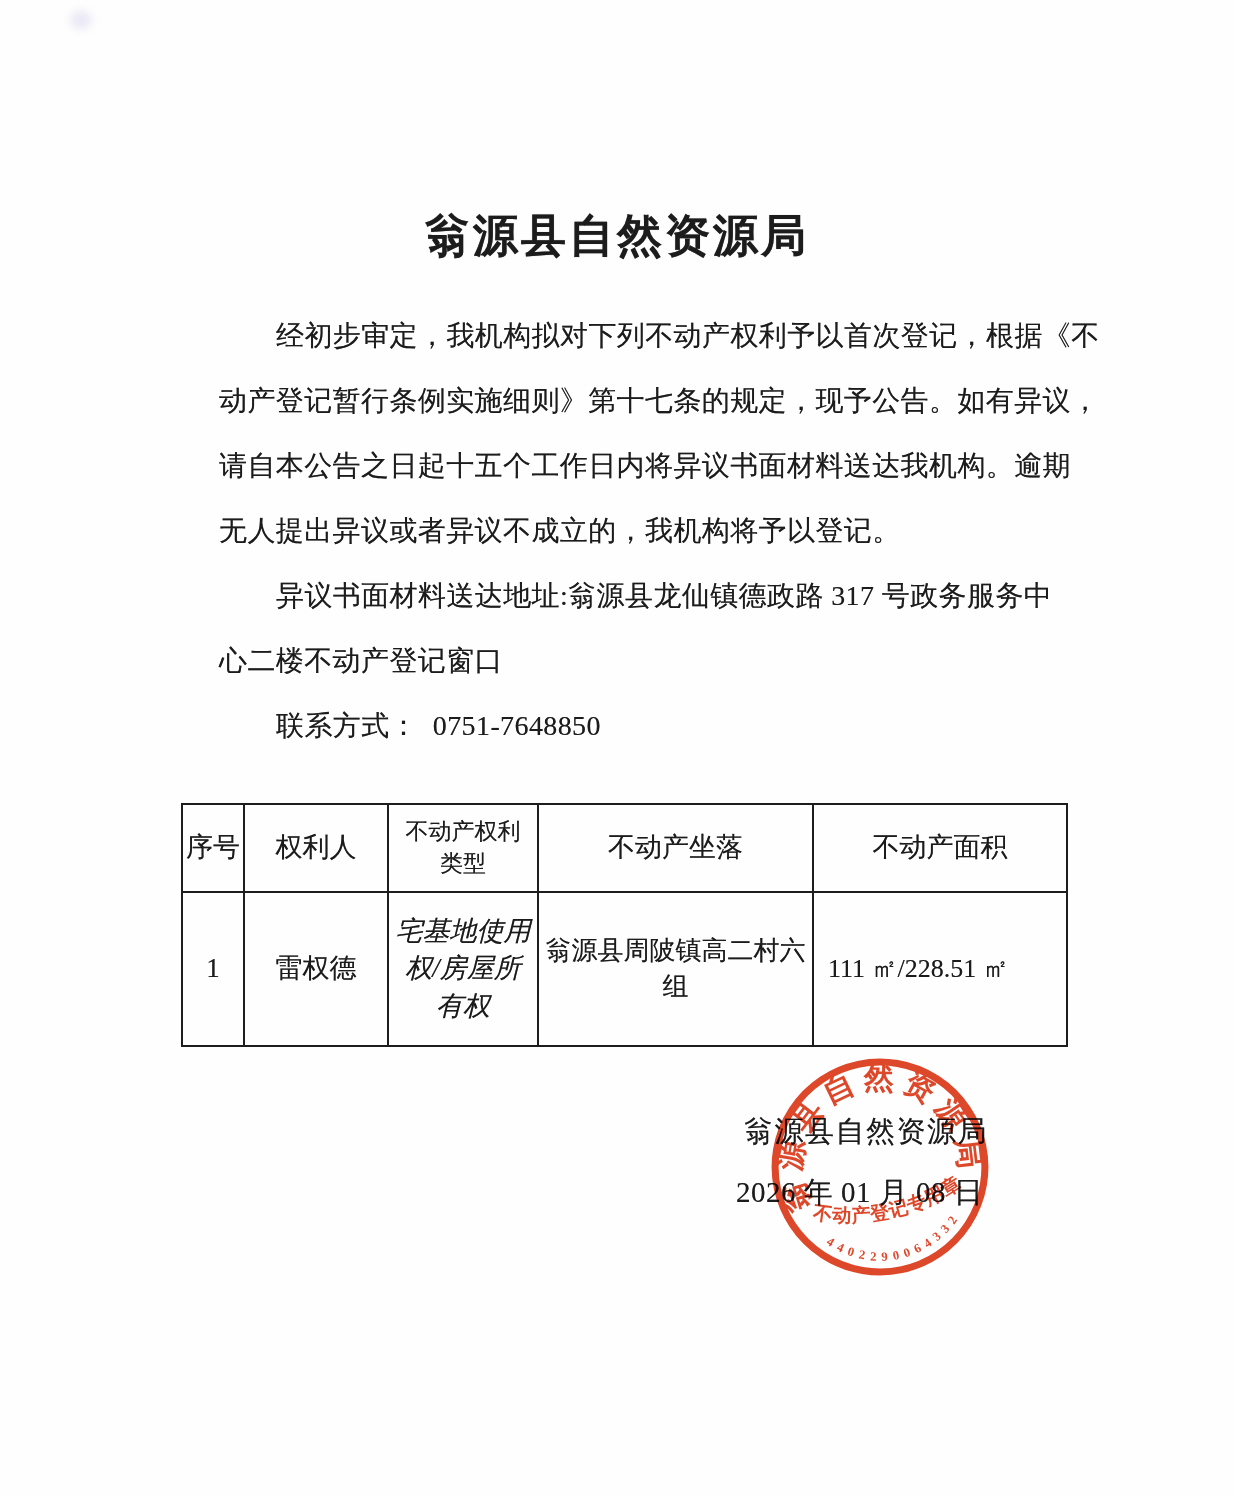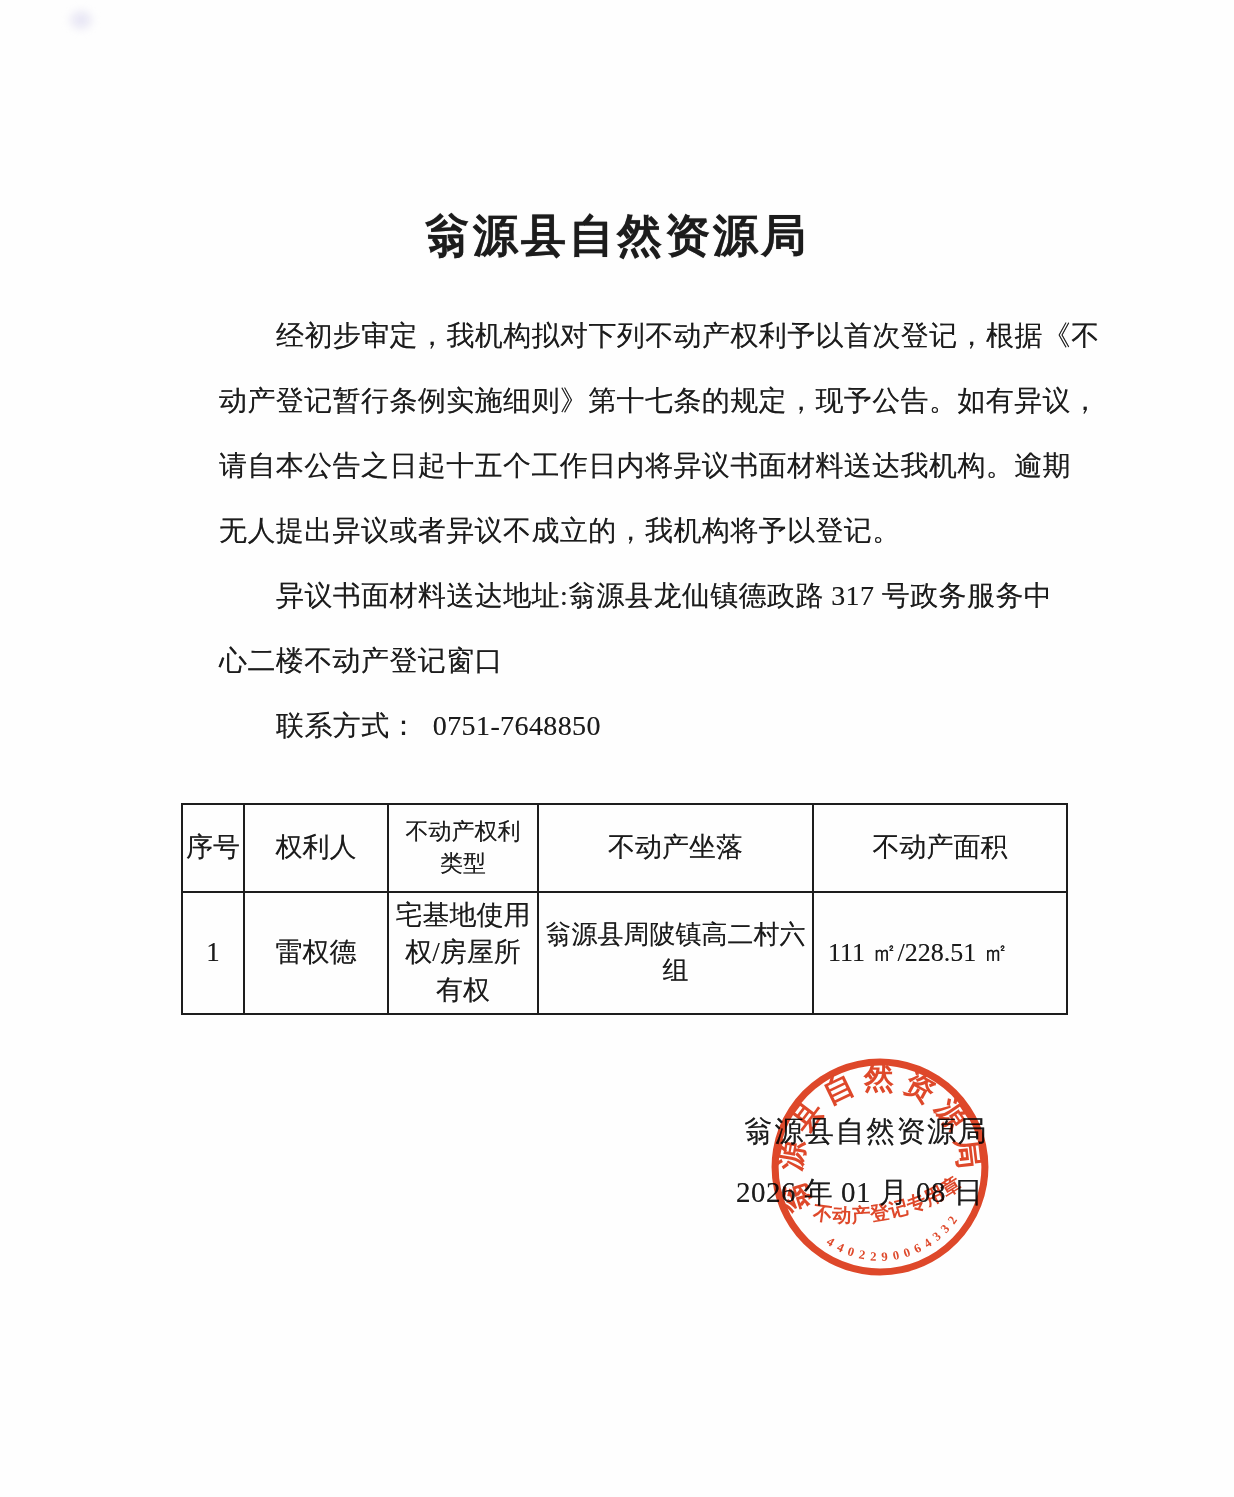--- a/index.html
+++ b/index.html
@@ -45,21 +45,21 @@
   .reg-table td {
     border: 2px solid #1d1d1d;
     text-align: center; vertical-align: middle;
     padding: 2px 3px;
     word-break: break-all;
     line-height: 1.38;
   }
   .reg-table .hdr-row td { height: 82px; }
   .reg-table .data-row td { height: 100px; }
   .reg-table td.hdr-type { font-size: 23px; padding: 2px 12px; }
-  .reg-table td.cell-type { padding: 4px 5px; }
+  .reg-table td.cell-type { padding: 20px 5px; font-style: italic; }
   .reg-table td.cell-loc { font-size: 26px; padding: 2px 0; }
   .reg-table td.cell-area { text-align: left; padding-left: 14px; font-size: 26px; margin-left: 48px; }
 
   .agency {
     position: absolute; left: 744px; top: 1112px;
     font-size: 29px; letter-spacing: 1.5px; z-index: 2;
     text-shadow: 0 0 0.5px rgba(20,20,20,.55);
     white-space: pre;
   }
   .docdate {

